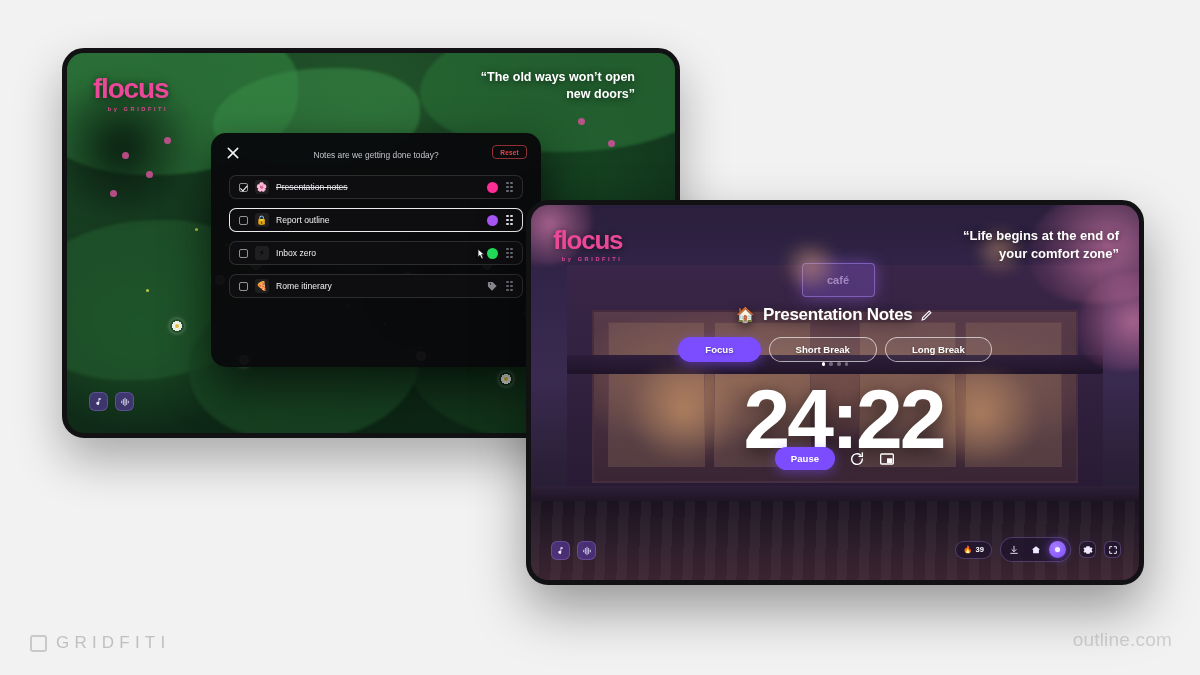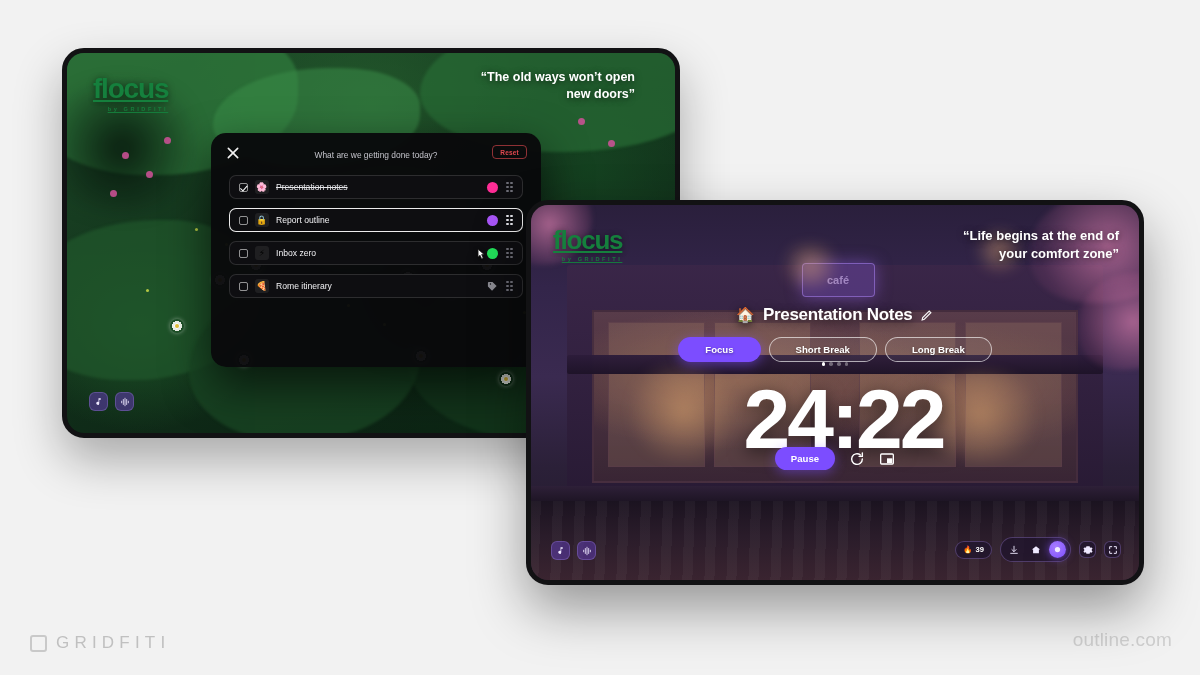--- a/index.html
+++ b/index.html
@@ -73,21 +73,21 @@
   .petalpink {
     position: absolute; width: 7px; height: 7px; border-radius: 50%;
     background: #d2529a; filter: blur(.6px); opacity:.85;
   }
   .speck {
     position:absolute;width:3px;height:3px;border-radius:50%;
     background:#d9e34a;opacity:.8;
   }
 
   
-  .logo { position: absolute; color: #15803d; text-decoration: underline; }
+  .logo { position: absolute; color: #ec4899; }
   .logo .name {
     font-size: 28px; font-weight: 700; letter-spacing: -1.2px; line-height: 1;
     text-shadow: 0 1px 6px rgba(0,0,0,.5);
   }
   .logo .sub {
     font-size: 5.6px; letter-spacing: 2.6px; text-align: right;
     margin-top: 3px; opacity: .92; font-weight: 600;
   }
   #logo-left { left: 26px; top: 22px; }
   #logo-right { left: 22px; top: 22px; }
@@ -406,21 +406,21 @@
       </div>
     </div>
 
     <div id="modal">
       <div id="modal-close">
         <svg width="16" height="16" viewBox="0 0 24 24" fill="none" stroke="currentColor" stroke-width="2.4" stroke-linecap="round">
           <path d="M5 5l14 14M19 5L5 19"></path>
         </svg>
       </div>
       <div id="modal-reset">Reset</div>
-      <div id="modal-sub">What are we getting done today?</div>
+      <div id="modal-sub">Notes are we getting done today?</div>
 
       <div id="task-list">
 
         <div class="task">
           <div class="chk checked"></div>
           <div class="emoji">🌸</div>
           <div class="label done">Presentation notes</div>
           <div class="dot" style="background:#ff2d96"></div>
           <div class="grip">
               <i></i>

